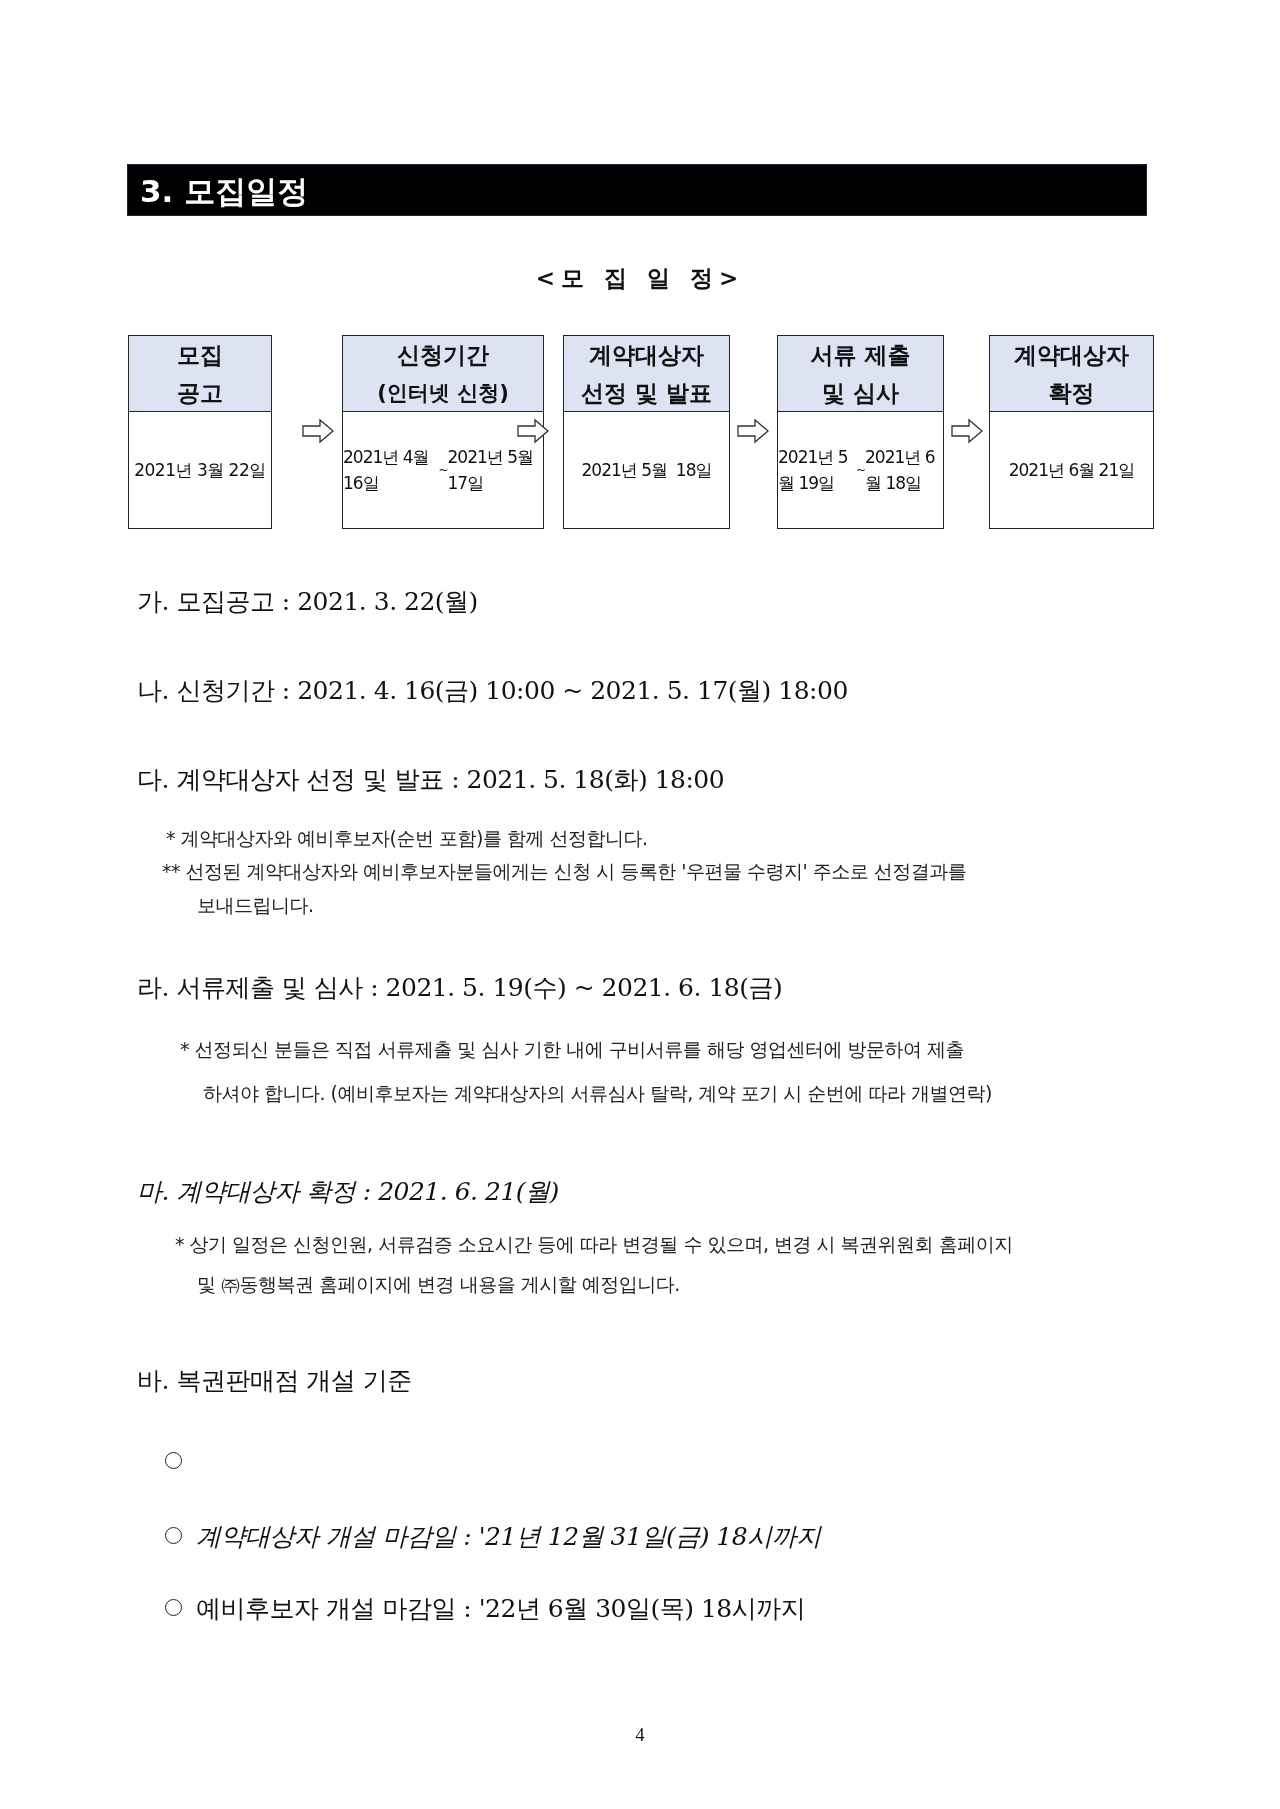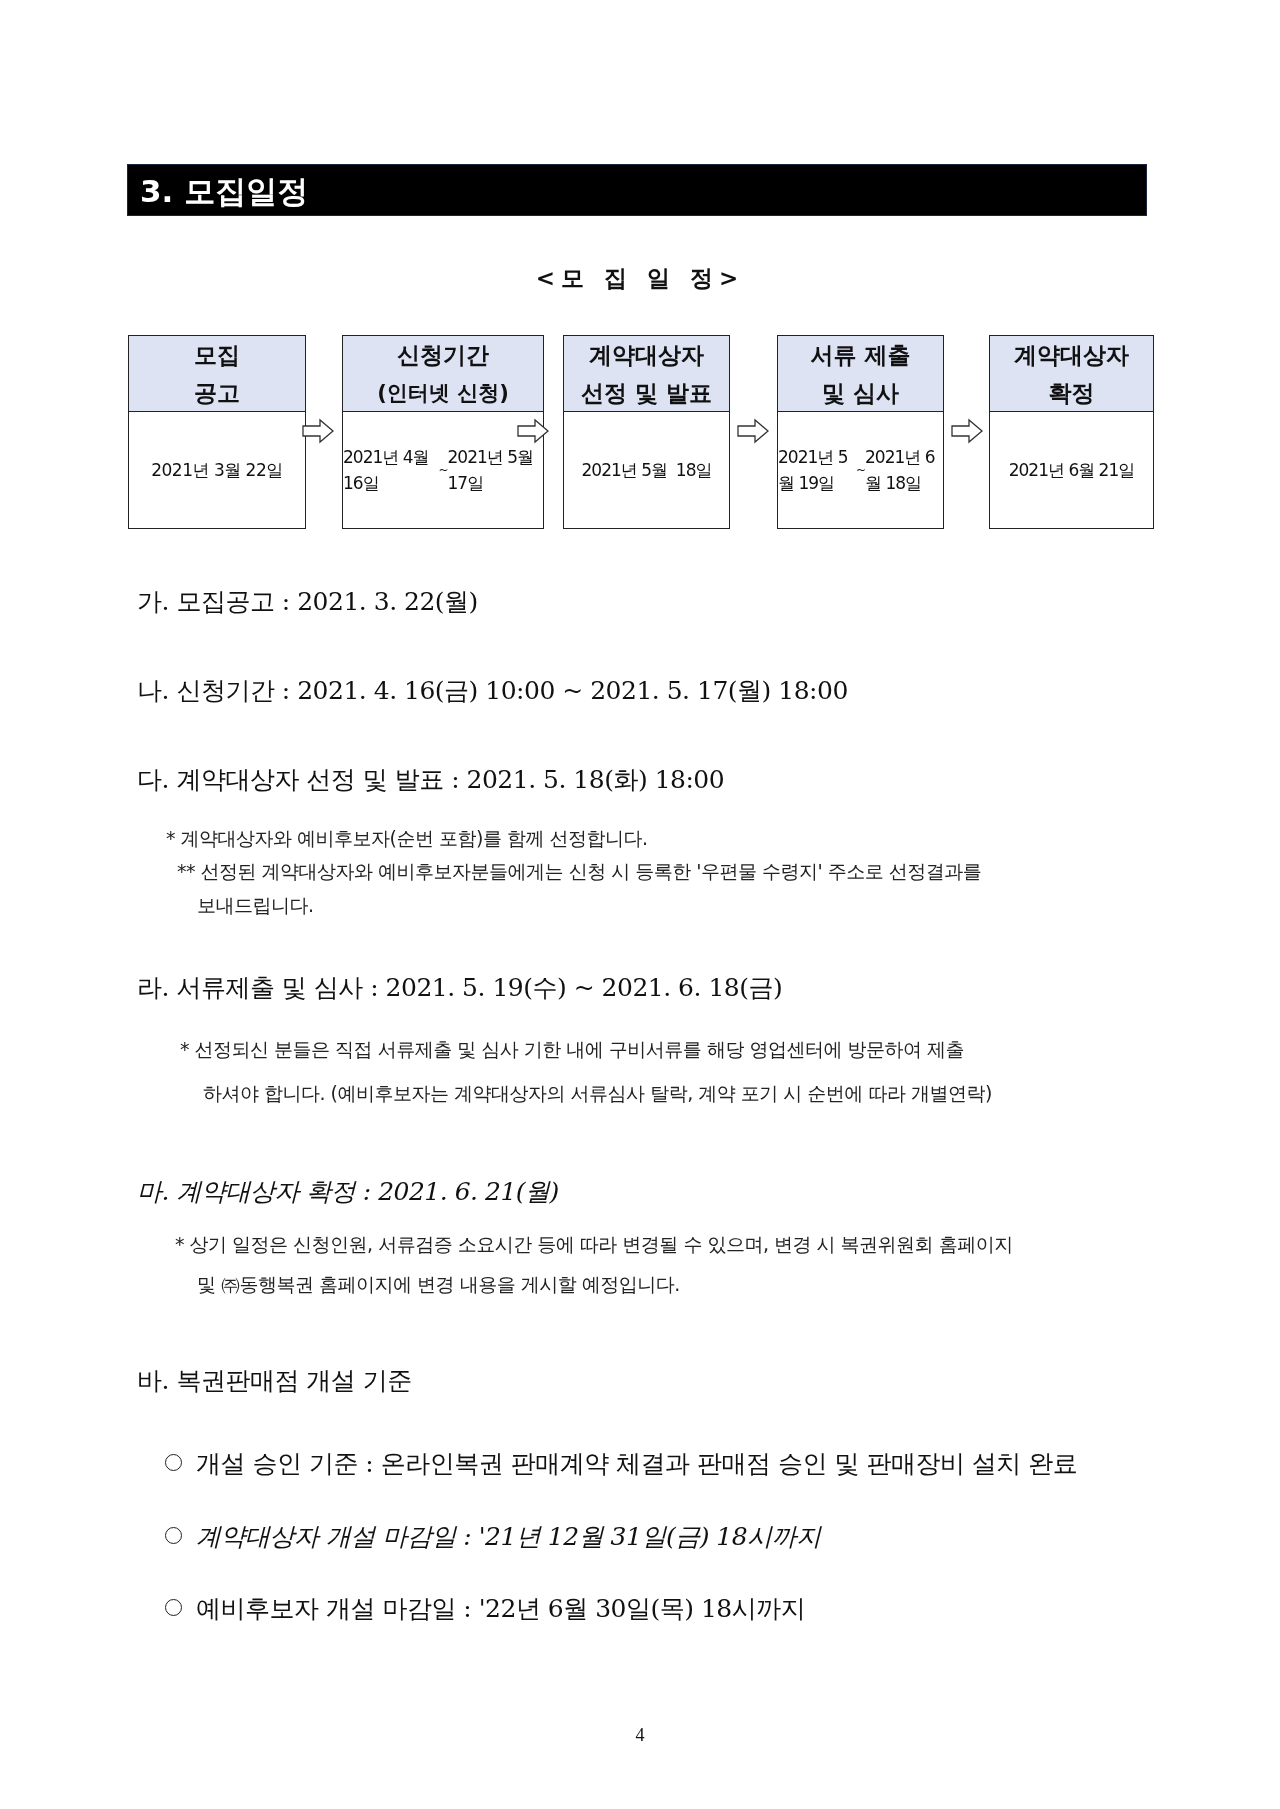--- a/index.html
+++ b/index.html
@@ -30,21 +30,21 @@
 </style>
 </head>
 <body>
 
 <div class="section-bar">
   <span>3. 모집일정</span>
 </div>
 
 <div class="flow-title">&lt;모 집 일 정&gt;</div>
 
-<div class="box" style="left:128px;width:178px;">
+<div class="box" style="left:128px;width:144px;">
   <div class="hd">
     <div>모집</div>
     <div>공고</div>
   </div>
   <div class="bd">
     <div style="letter-spacing:-0.5px;">2021년 3월 22일</div>
   </div>
 </div>
 
 <svg class="arrow" style="left:302px;" viewBox="0 0 32 26">
@@ -106,35 +106,35 @@
     <div>2021년 6월 21일</div>
   </div>
 </div>
 
 <div class="h2" style="top:585px;">가. 모집공고 : 2021. 3. 22(월)</div>
 
 <div class="h2" style="top:674px;">나. 신청기간 : 2021. 4. 16(금) 10:00 ~ 2021. 5. 17(월) 18:00</div>
 
 <div class="h2" style="top:763px;">다. 계약대상자 선정 및 발표 : 2021. 5. 18(화) 18:00</div>
 <div class="note" style="left:166px;top:826px;">* 계약대상자와 예비후보자(순번 포함)를 함께 선정합니다.</div>
-<div class="note" style="left:177px;top:859px;width:1000px;">** 선정된 계약대상자와 예비후보자분들에게는 신청 시 등록한 '우편물 수령지' 주소로 선정결과를</div>
+<div class="note" style="left:162px;top:859px;width:1000px;">** 선정된 계약대상자와 예비후보자분들에게는 신청 시 등록한 '우편물 수령지' 주소로 선정결과를</div>
 <div class="note" style="left:197px;top:893px;">보내드립니다.</div>
 
 <div class="h2" style="top:971px;">라. 서류제출 및 심사 : 2021. 5. 19(수) ~ 2021. 6. 18(금)</div>
 <div class="note" style="left:180px;top:1037px;width:990px;">* 선정되신 분들은 직접 서류제출 및 심사 기한 내에 구비서류를 해당 영업센터에 방문하여 제출</div>
 <div class="note" style="left:203px;top:1081px;">하셔야 합니다. (예비후보자는 계약대상자의 서류심사 탈락, 계약 포기 시 순번에 따라 개별연락)</div>
 
 <div class="h2" style="top:1175px;font-style:italic;">마. 계약대상자 확정 : 2021. 6. 21(월)</div>
 <div class="note" style="left:175px;top:1232px;width:990px;">* 상기 일정은 신청인원, 서류검증 소요시간 등에 따라 변경될 수 있으며, 변경 시 복권위원회 홈페이지</div>
 <div class="note" style="left:197px;top:1272px;">및 ㈜동행복권 홈페이지에 변경 내용을 게시할 예정입니다.</div>
 
 <div class="h2" style="top:1364px;">바. 복권판매점 개설 기준</div>
 
 <div class="bullet" style="top:1447px;">
-  <span class="circ"></span><span>개설 승인 기준 : 온라인복권 판매계약 체결과 판매점 승인 및 판매장비 설치 완료</span>
+  <span class="circ"></span>
 </div>
 <div class="bullet" style="top:1520px;font-style:italic;">
   <span class="circ"></span><span>계약대상자 개설 마감일 : '21년 12월 31일(금) 18시까지</span>
 </div>
 <div class="bullet" style="top:1592px;">
   <span class="circ"></span><span>예비후보자 개설 마감일 : '22년 6월 30일(목) 18시까지</span>
 </div>
 
 <div class="page-num">4</div>
 

